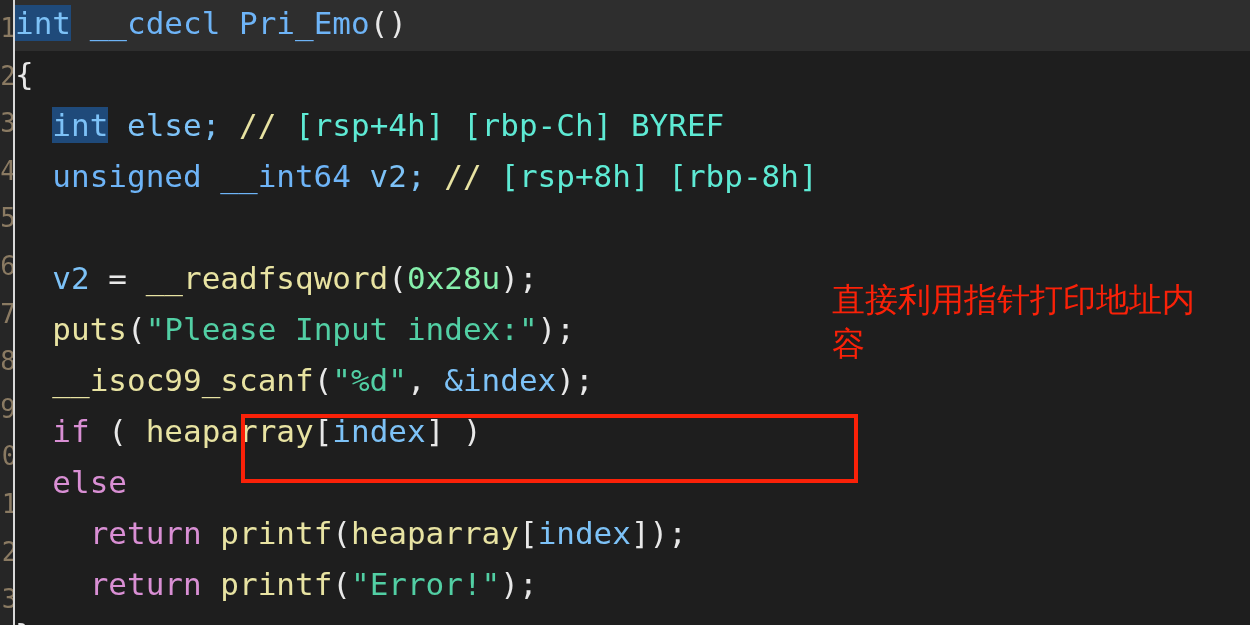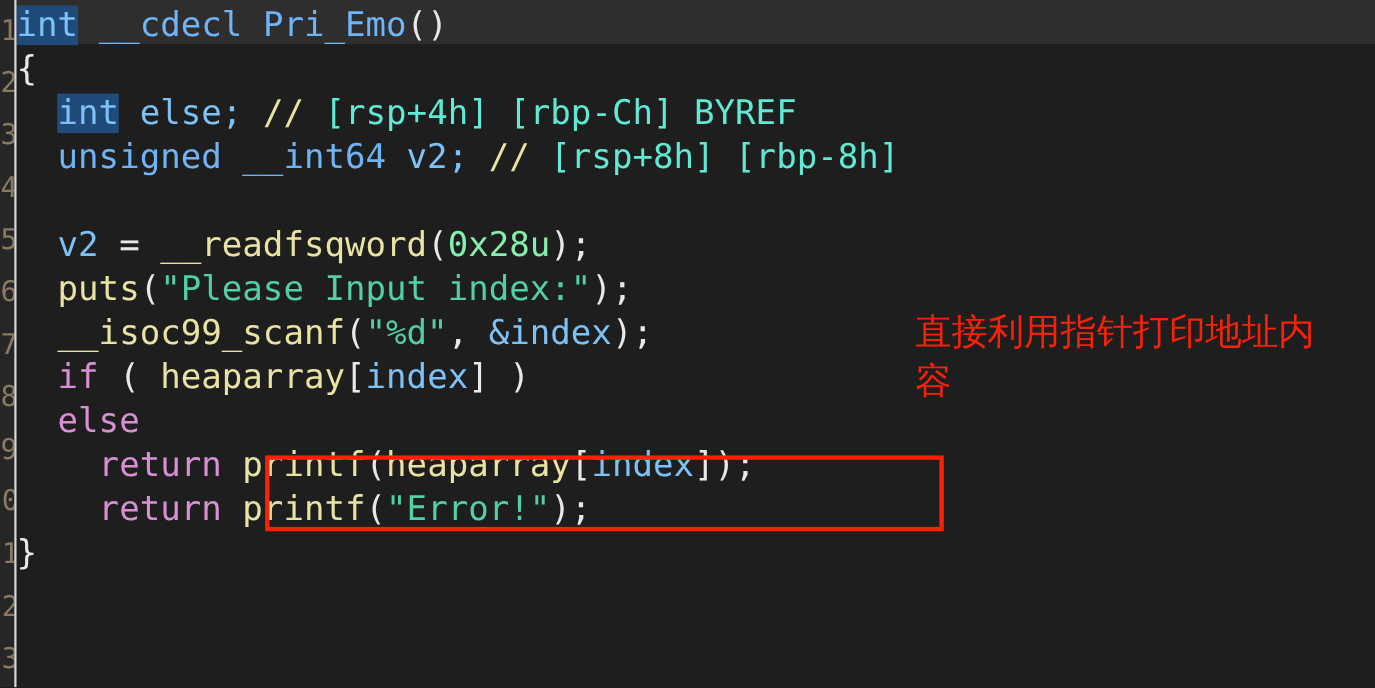--- a/index.html
+++ b/index.html
@@ -51,21 +51,21 @@
   
   #code {
     position: absolute;
     left: 15px; top: 0;
     width: 1235px;
     height: 625px;
     z-index: 1;
   }
   .line {
     position: relative;
-    height: 40px;
+    height: 51px;
     line-height: 47.6px;
     font-size: 31px;
     white-space: pre;
     color: #e4e4e4;
     letter-spacing: 0px;
   }
   .line.current {
     background: #2e2e2e;
   }
 
@@ -92,21 +92,21 @@
     box-sizing: border-box;
     z-index: 5;
     pointer-events: none;
   }
   #anno-text {
     position: absolute;
     left: 832px;
     top: 281px;
     width: 370px;
     color: #fa2108;
-    font-family: Liberation Serif, serif;
+    font-family: Liberation Mono, monospace;
     font-size: 33px;
     line-height: 44px;
     font-weight: 500;
     z-index: 5;
     white-space: pre-wrap;
   }
 </style>
 </head>
 <body>
 

